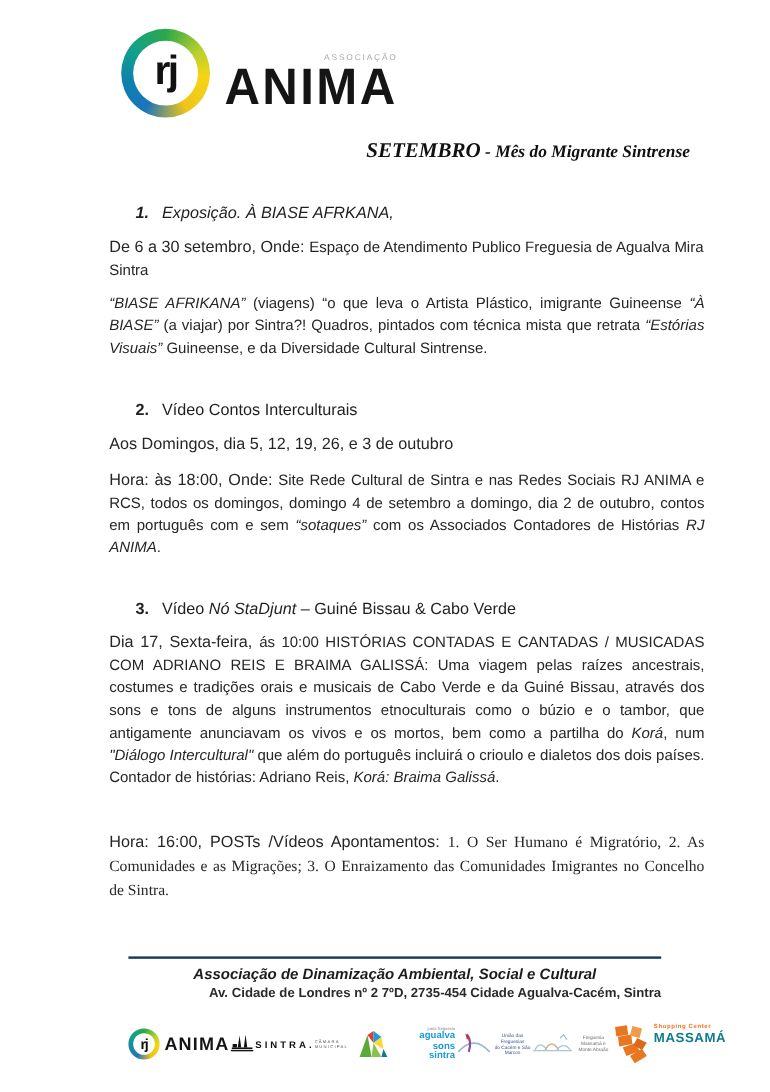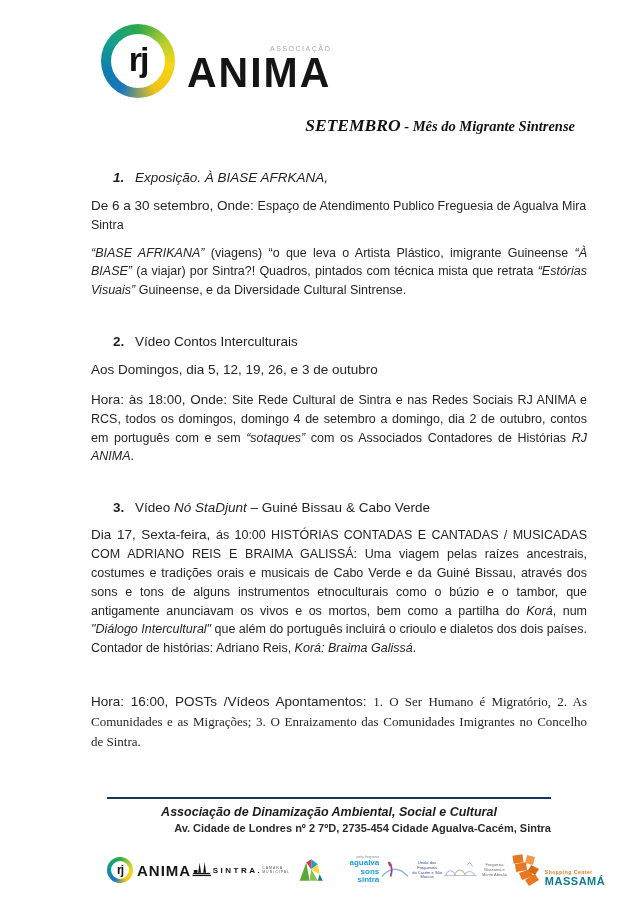--- a/index.html
+++ b/index.html
@@ -90,21 +90,21 @@
   .sintra-sub{font-size:3.5px;letter-spacing:1px;color:#555;}
   
   .ag-text{line-height:1;text-align:right;margin-left:19px;}
   .ag-tiny{display:block;font-size:3.5px;color:#8a8a8a;}
   .ag-main{display:block;font-size:8px;font-weight:700;color:#1a9cd8;line-height:1.05;}
   
   .un-text{font-size:4px;color:#3a4a8c;text-align:center;line-height:1.2;margin-top:1px;}
   
   .mf-text{font-size:4px;color:#6a6a6a;text-align:center;line-height:1.2;margin-top:1px;}
   
-  .sm-wrap{display:flex;align-items:flex-end;}
+  .sm-wrap{display:flex;align-items:flex-start;}
   .sm-text{margin-left:4px;text-align:left;}
   .sm-line1{display:block;font-size:5px;letter-spacing:0.5px;color:#e87722;font-weight:700;}
   .sm-line2{display:block;font-size:11px;font-weight:700;letter-spacing:0.5px;color:#0e7c8c;}
 </style>
 </head>
 <body>
 
 <div class="page">
 
   <div class="header">

